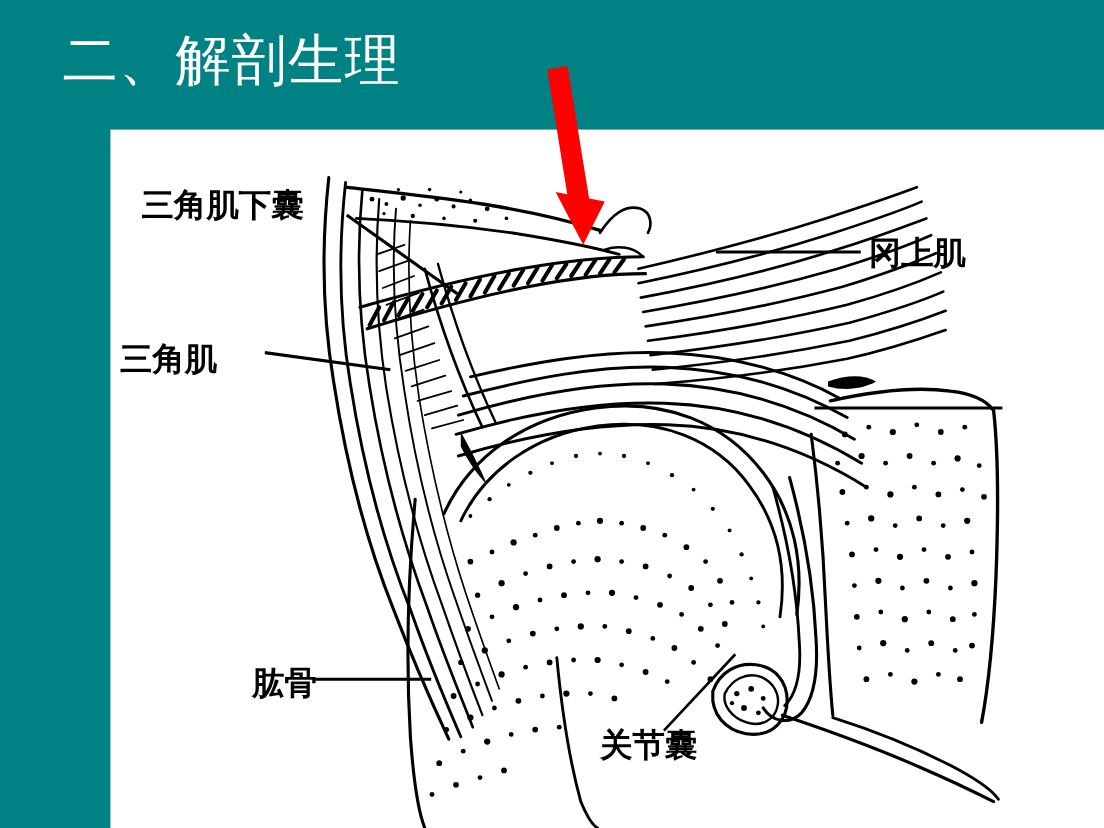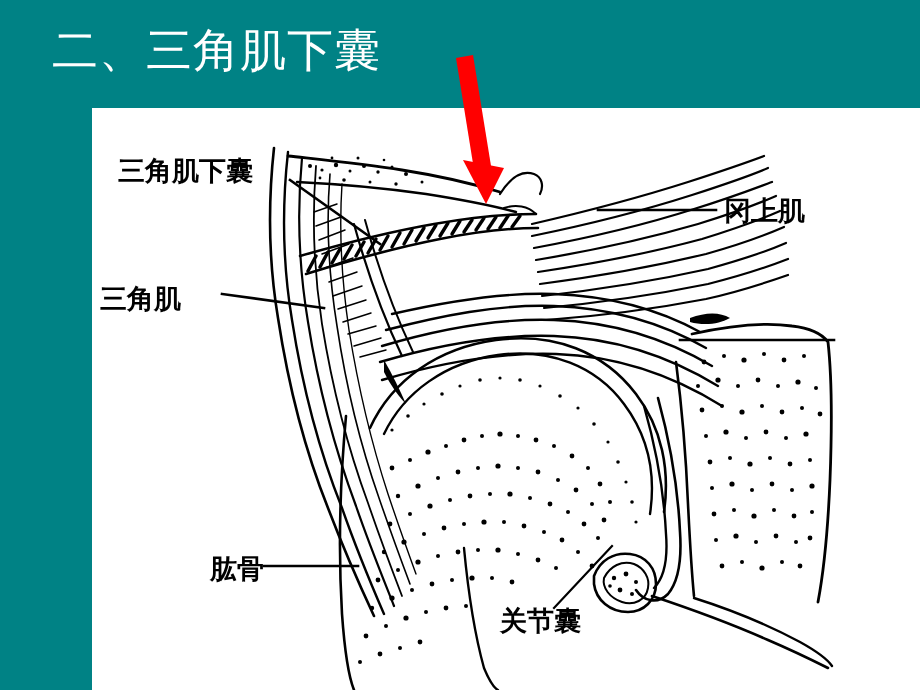--- a/index.html
+++ b/index.html
@@ -71,21 +71,21 @@
     width: 920px;
     height: 690px;
     pointer-events: none;
   }
 </style>
 </head>
 <body>
 
 <div id="slide">
 
-  <div id="slide-title">二、三角肌下囊</div>
+  <div id="slide-title">二、解剖生理</div>
 
   <div id="figure-panel">
     <svg id="figure-svg" viewBox="0 0 744 582" xmlns="http://www.w3.org/2000/svg">
 
       <g>
         <path class="ink" stroke-width="2.6" d="M 182 40 C 176 95 176 150 186 210 C 196 275 212 340 236 400 C 252 442 268 478 282 508"></path>
         <path class="ink" stroke-width="2.4" d="M 196 44 C 190 98 190 152 200 212 C 210 276 226 340 250 400 C 264 440 279 476 292 506"></path>
         <path class="ink" stroke-width="2.2" d="M 210 50 C 205 102 206 154 216 214 C 226 277 242 339 264 398 C 277 436 291 470 302 498"></path>
         <path class="ink" stroke-width="1.8" d="M 224 58 C 220 108 221 158 230 216 C 240 278 255 338 276 395 C 288 430 300 462 310 488"></path>
         <path class="ink" stroke-width="1.6" d="M 238 66 C 234 114 236 162 245 218 C 254 278 268 336 287 390 C 298 422 309 452 318 476"></path>

